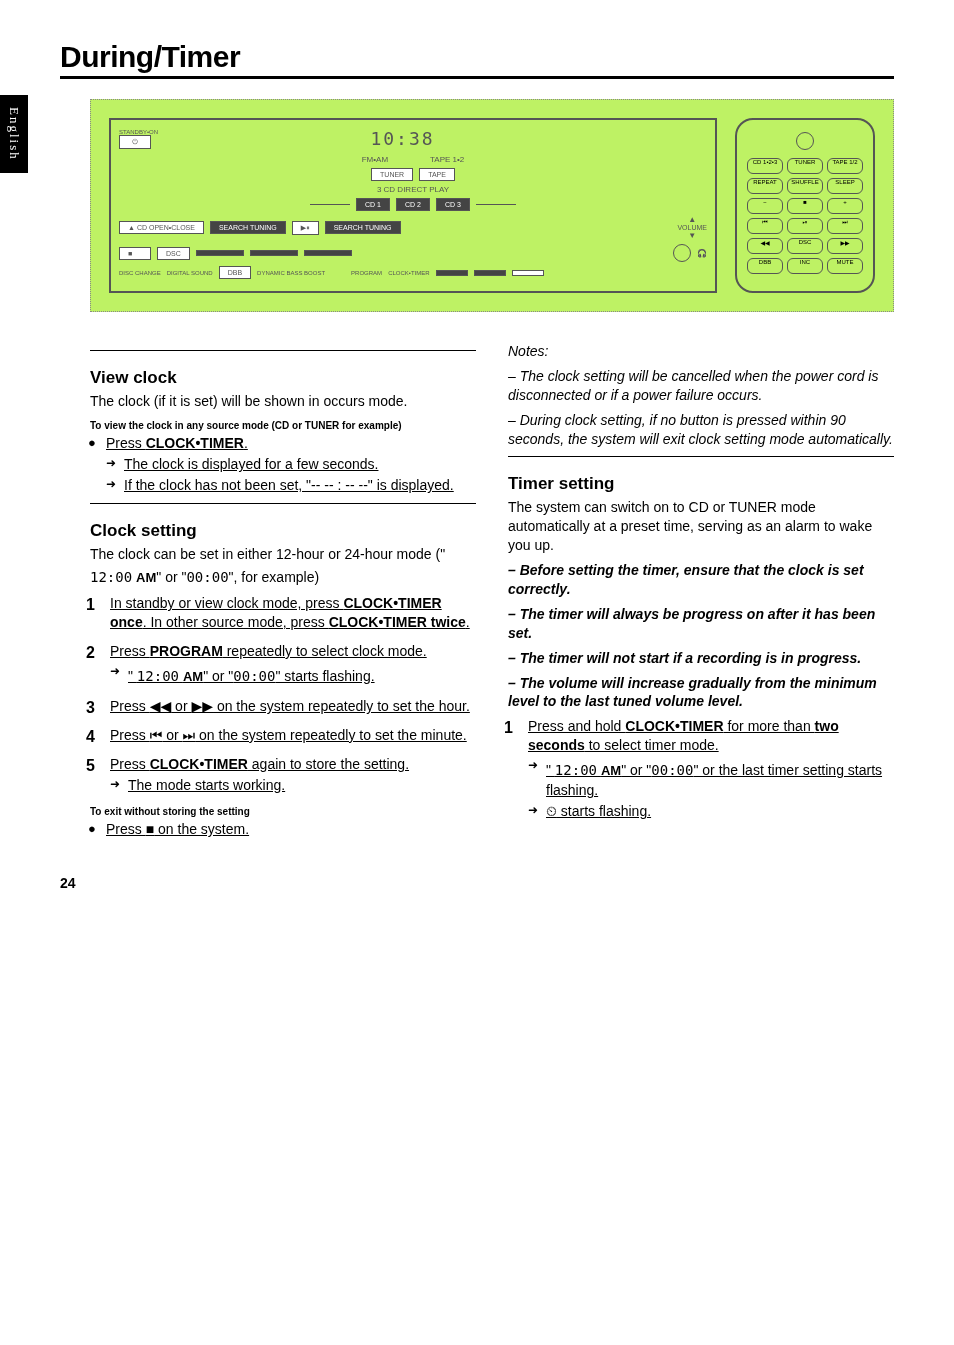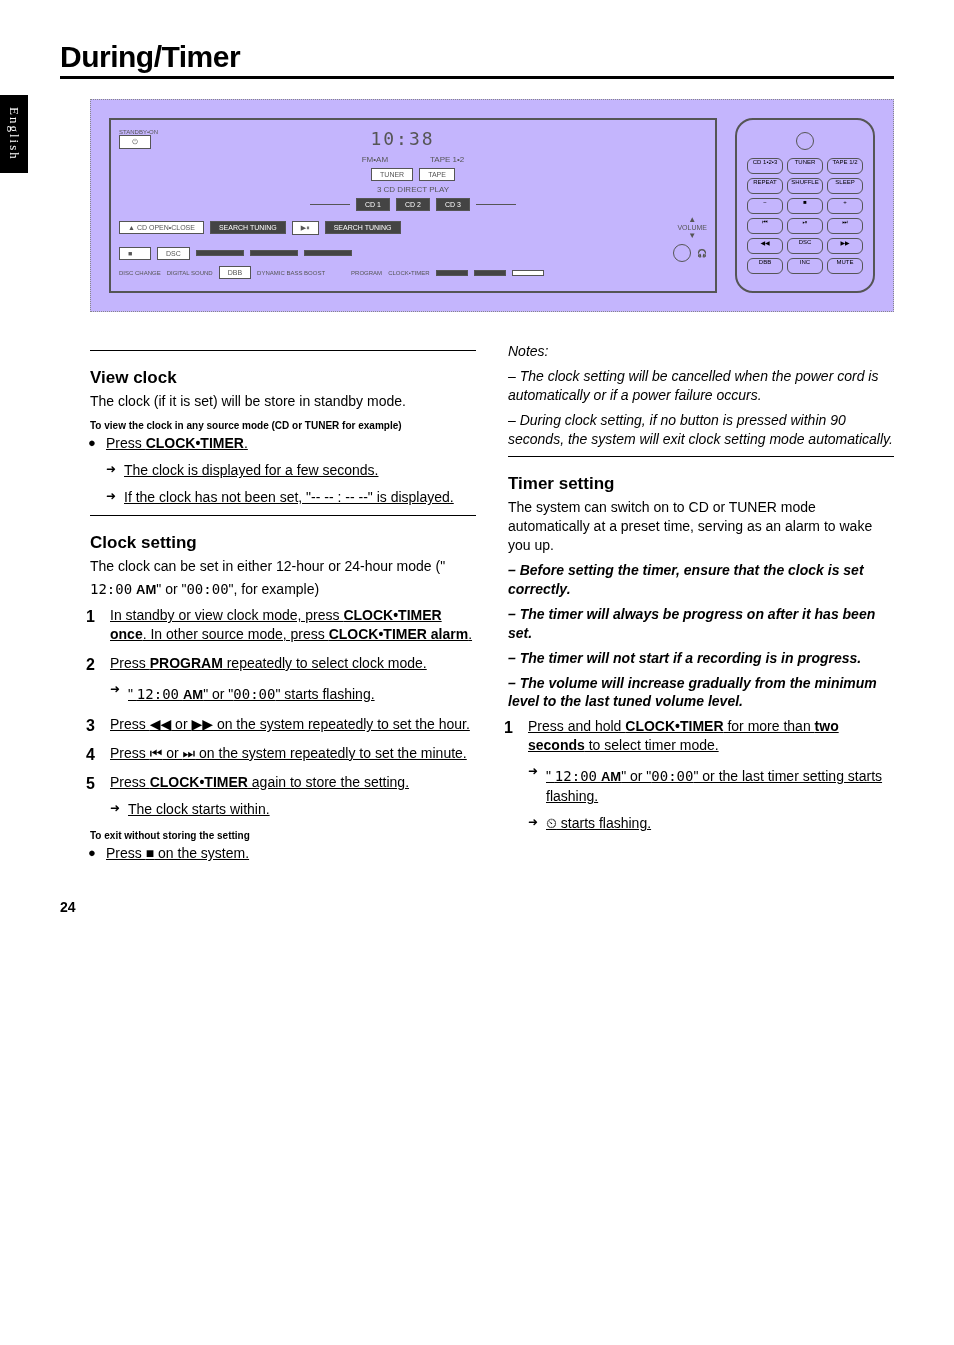--- a/index.html
+++ b/index.html
@@ -31,21 +31,21 @@
     font-weight: bold;
     margin: 0 0 6px 0;
     border-bottom: 3px solid #000;
     padding-bottom: 2px;
     letter-spacing: -0.5px;
   }
   .device-illustration {
     margin: 20px 0 30px 30px;
     border: 1px dotted #888;
     padding: 18px;
-    background: #c4b5fd;
+    background: #bef264;
     display: flex;
     gap: 18px;
   }
   .stereo {
     border: 2px solid #555;
     flex: 1;
     padding: 8px;
     font-size: 8px;
     color: #555;
   }
@@ -109,21 +109,21 @@
   ol.steps > li .num {
     position: absolute;
     left: -4px;
     top: 0;
     font-weight: bold;
     font-size: 16px;
   }
   .arrow-line {
     position: relative;
     padding-left: 18px;
-    margin: 8px 0;
+    margin: 2px 0;
   }
   .arrow-line::before {
     content: "➜";
     position: absolute;
     left: 0;
     top: 0;
     font-size: 12px;
   }
   .seg { font-family: monospace; }
   .sc { font-variant: small-caps; font-size: 18px; font-weight:bold;}
@@ -239,63 +239,63 @@
           <div class="rbtn">INC</div>
           <div class="rbtn">MUTE</div>
         </div>
     </div>
   </div>
 
   <div class="columns">
 
     <div class="col">
       <h2>View clock</h2>
-      <p>The clock (if it is set) will be store in standby mode.</p>
+      <p>The clock (if it is set) will be shown in occurs mode.</p>
 
       <p class="subhead">To view the clock in any source mode (CD or TUNER for example)</p>
       <ul class="bulleted">
         <li>
           <span>Press <b>CLOCK•TIMER</b>.</span>
           <div class="arrow-line">The clock is displayed for a few seconds.</div>
           <div class="arrow-line">If the clock has not been set, "-- -- : -- --" is displayed.</div>
         </li>
       </ul>
 
       <h2>Clock setting</h2>
       <p>The clock can be set in either 12-hour or 24-hour mode (" <span class="seg">12:00</span> <span class="sc">am</span>" or "<span class="seg">00:00</span>", for example)</p>
 
       <ol class="steps">
         <li><span class="num">1</span>
-          In standby or view clock mode, press <b>CLOCK•TIMER once</b>.  In other source mode, press <b>CLOCK•TIMER alarm</b>.
+          In standby or view clock mode, press <b>CLOCK•TIMER once</b>.  In other source mode, press <b>CLOCK•TIMER twice</b>.
         </li>
         <li><span class="num">2</span>
           Press <b>PROGRAM</b> repeatedly to select clock mode.
           <div class="arrow-line">" <span class="seg">12:00</span> <span class="sc">am</span>" or "<span class="seg">00:00</span>" starts flashing.</div>
         </li>
         <li><span class="num">3</span>
           Press <span class="sym">◀◀</span> or <span class="sym">▶▶</span> on the system repeatedly to set the hour.
         </li>
         <li><span class="num">4</span>
           Press <span class="sym">⏮</span> or <span class="sym">⏭</span> on the system repeatedly to set the minute.
         </li>
         <li><span class="num">5</span>
           Press <b>CLOCK•TIMER</b> again to store the setting.
-          <div class="arrow-line">The clock starts within.</div>
+          <div class="arrow-line">The mode starts working.</div>
         </li>
       </ol>
 
       <p class="subhead">To exit without storing the setting</p>
       <ul class="bulleted">
         <li>Press <span class="sym">■</span> on the system.</li>
       </ul>
     </div>
 
     <div class="col">
       <p class="notes-head">Notes:</p>
-      <p class="italic">– The clock setting will be cancelled when the power cord is automatically or if a power failure occurs.</p>
+      <p class="italic">– The clock setting will be cancelled when the power cord is disconnected or if a power failure occurs.</p>
       <p class="italic">– During clock setting, if no button is pressed within 90 seconds, the system will exit clock setting mode automatically.</p>
 
       <h2>Timer setting</h2>
       <p>The system can switch on to CD or TUNER mode automatically at a preset time, serving as an alarm to wake you up.</p>
 
       <p class="bi">– Before setting the timer, ensure that the clock is set correctly.</p>
       <p class="bi">– The timer will always be progress on after it has been set.</p>
       <p class="bi">– The timer will not start if a recording is in progress.</p>
       <p class="bi">– The volume will increase gradually from the minimum level to the last tuned volume level.</p>
 

